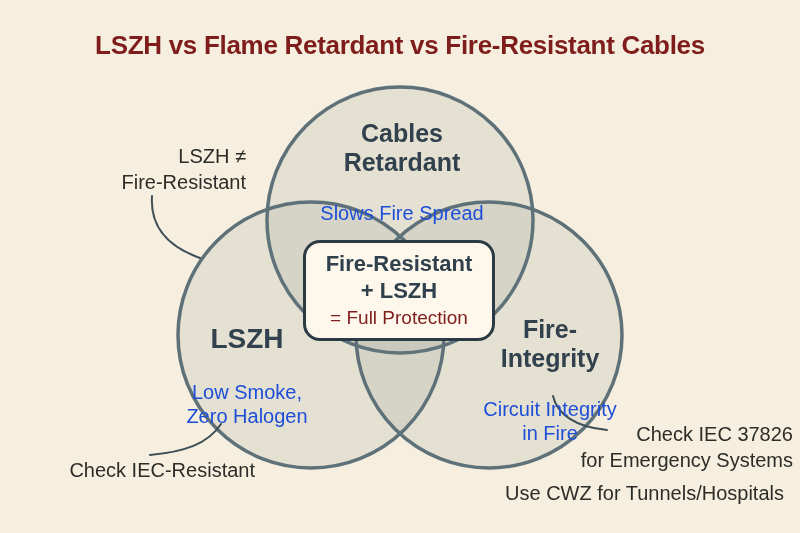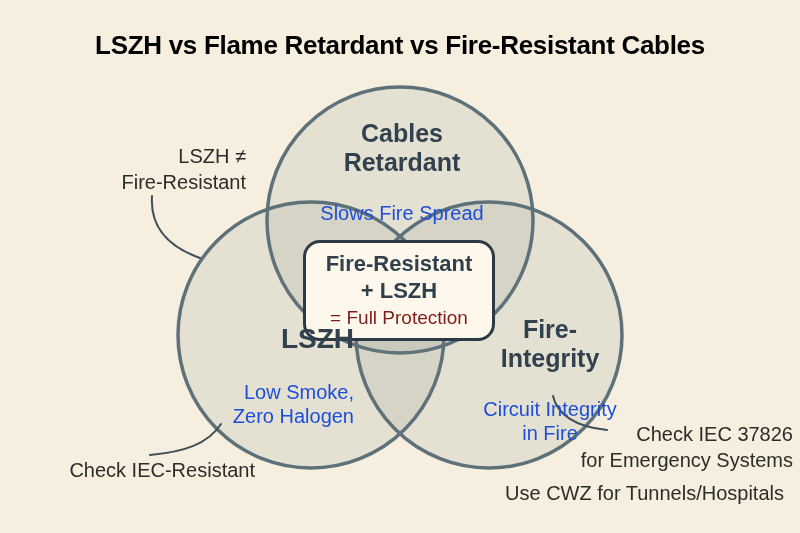--- a/index.html
+++ b/index.html
@@ -10,33 +10,33 @@
     overflow:hidden;
     font-family:"Liberation Sans","DejaVu Sans",sans-serif;
     -webkit-font-smoothing:antialiased;
   }
   .venn-svg{position:absolute;inset:0;z-index:1;}
   .txt{position:absolute;z-index:3;white-space:pre-line;}
   .page-title{
     top:30px;left:0;width:800px;
     text-align:center;
     font-size:26px;font-weight:700;
-    color:#000000;letter-spacing:-0.3px;
+    color:#7f1d1d;letter-spacing:-0.3px;
   }
   .circle-block{text-align:center;}
   .circle-title{
     font-size:25px;font-weight:700;color:#31414d;
     line-height:1.14;white-space:pre-line;
   }
   .circle-sub{
     font-size:20px;color:#1d4ed8;
     line-height:1.22;margin-top:7px;white-space:pre-line;
   }
   .flame-block{top:101px;left:280px;width:244px;}
-  .lszh-block{top:305px;left:140px;width:214px;text-align:right;}
+  .lszh-block{top:305px;left:140px;width:214px;}
   .lszh-block .circle-title{font-size:28px;}
   .lszh-block .circle-sub{}
   .fire-block{top:297px;left:440px;width:220px;}
   .center-box{
     position:absolute;z-index:2;
     left:303px;top:240px;width:192px;height:101px;
     box-sizing:border-box;
     background:#fdf8eb;
     border:3px solid #2c3a45;
     border-radius:17px;

